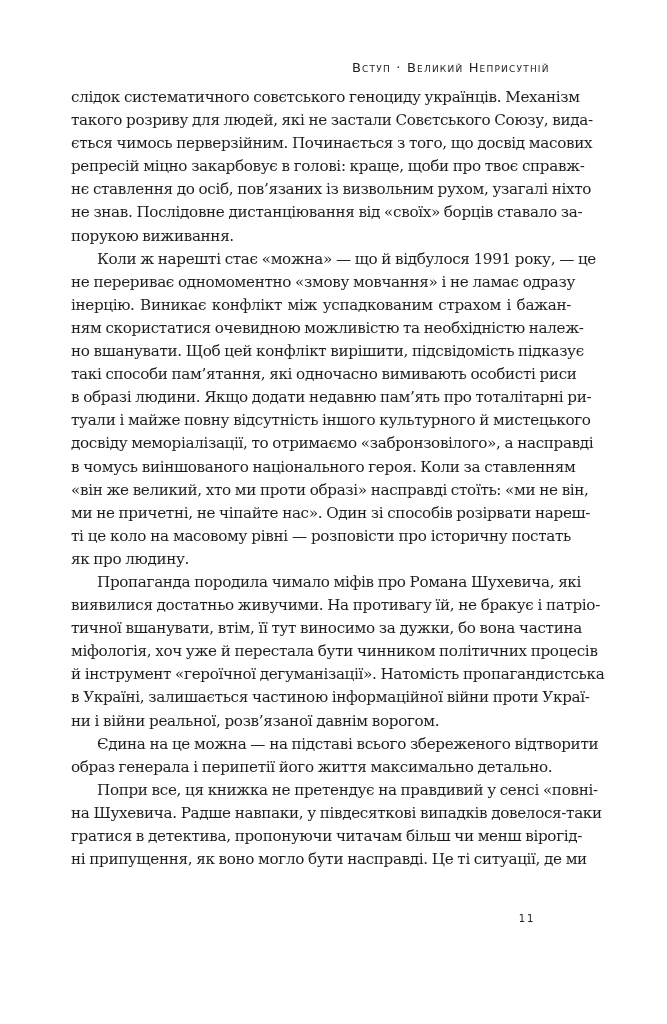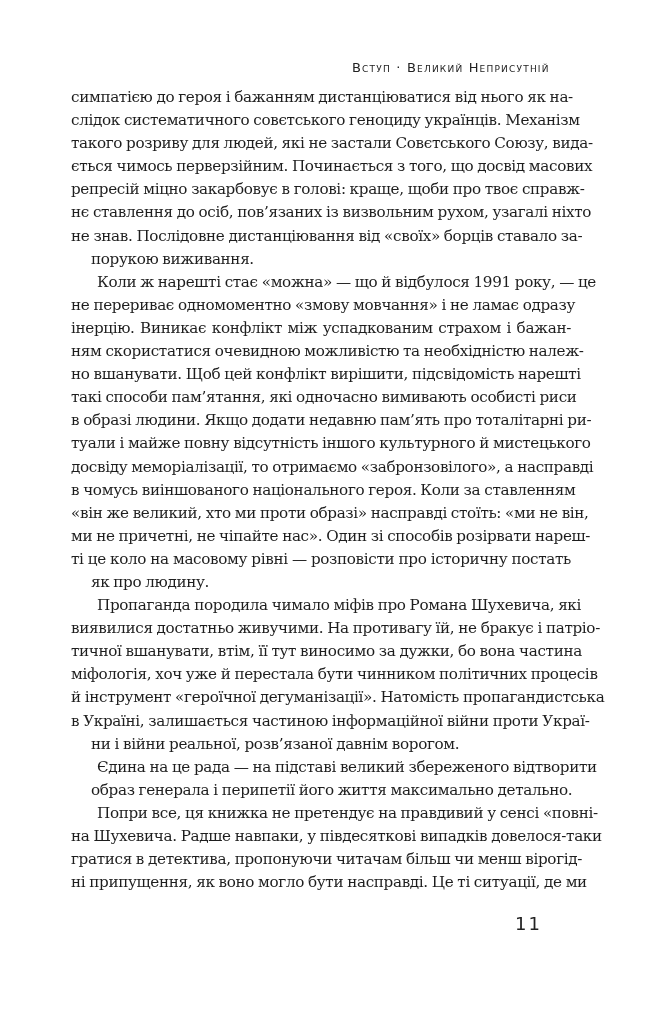--- a/index.html
+++ b/index.html
@@ -48,59 +48,57 @@
       text-indent: 26px;
     }
     .line {
       display: block;
       white-space: nowrap;
       text-align: justify;
       text-align-last: justify;
     }
     .line.last {
       text-align-last: left;
-      margin-left: 20px;
     }
     .page-number {
       position: absolute;
       top: 913px;
       left: 515px;
       width: 24px;
       text-align: center;
       font-family: "DejaVu Sans", sans-serif;
-      font-size: 18px;
+      font-size: 10px;
       letter-spacing: 2px;
       color: #222;
     }
     i { font-style: italic; }
   </style>
 </head>
 <body>
 
 <div class="running-header">Вступ · Великий Неприсутній</div>
 
 <div class="text-body">
 
   <p>
-    <span class="line">симпатією до героя і бажанням дистанціюватися від нього як на-</span>
     <span class="line">слідок систематичного совєтського геноциду українців. Механізм</span>
     <span class="line">такого розриву для людей, які не застали Совєтського Союзу, вида-</span>
     <span class="line">ється чимось перверзійним. Починається з того, що досвід масових</span>
     <span class="line">репресій міцно закарбовує в голові: краще, щоби про твоє справж-</span>
     <span class="line">нє ставлення до осіб, пов’язаних із визвольним рухом, узагалі ніхто</span>
     <span class="line">не знав. Послідовне дистанціювання від «своїх» борців ставало за-</span>
     <span class="line last">порукою виживання.</span>
   </p>
 
   <p class="indent">
     <span class="line" style="text-indent:26px">Коли ж нарешті стає «можна» — що й відбулося 1991 року, — це</span>
     <span class="line" style="text-indent:0">не перериває одномоментно «змову мовчання» і не ламає одразу</span>
     <span class="line" style="text-indent:0">інерцію. Виникає конфлікт між успадкованим страхом і бажан-</span>
     <span class="line" style="text-indent:0">ням скористатися очевидною можливістю та необхідністю належ-</span>
-    <span class="line" style="text-indent:0">но вшанувати. Щоб цей конфлікт вирішити, підсвідомість нарешті</span>
+    <span class="line" style="text-indent:0">но вшанувати. Щоб цей конфлікт вирішити, підсвідомість підказує</span>
     <span class="line" style="text-indent:0">такі способи пам’ятання, які одночасно вимивають особисті риси</span>
     <span class="line" style="text-indent:0">в образі людини. Якщо додати недавню пам’ять про тоталітарні ри-</span>
     <span class="line" style="text-indent:0">туали і майже повну відсутність іншого культурного й мистецького</span>
     <span class="line" style="text-indent:0">досвіду меморіалізації, то отримаємо «забронзовілого», а насправді</span>
     <span class="line" style="text-indent:0">в чомусь виіншованого національного героя. Коли за ставленням</span>
     <span class="line" style="text-indent:0">«він же великий, хто ми проти образі» насправді стоїть: «ми не він,</span>
     <span class="line" style="text-indent:0">ми не причетні, не чіпайте нас». Один зі способів розірвати нареш-</span>
     <span class="line" style="text-indent:0">ті це коло на масовому рівні — розповісти про історичну постать</span>
     <span class="line last" style="text-indent:0">як про людину.</span>
   </p>
@@ -109,21 +107,21 @@
     <span class="line" style="text-indent:26px">Пропаганда породила чимало міфів про Романа Шухевича, які</span>
     <span class="line" style="text-indent:0">виявилися достатньо живучими. На противагу їй, не бракує і патріо-</span>
     <span class="line" style="text-indent:0">тичної вшанувати, втім, її тут виносимо за дужки, бо вона частина</span>
     <span class="line" style="text-indent:0">міфологія, хоч уже й перестала бути чинником політичних процесів</span>
     <span class="line" style="text-indent:0">й інструмент «героїчної дегуманізації». Натомість пропагандистська</span>
     <span class="line" style="text-indent:0">в Україні, залишається частиною інформаційної війни проти Украї-</span>
     <span class="line last" style="text-indent:0">ни і війни реальної, розв’язаної давнім ворогом.</span>
   </p>
 
   <p class="indent">
-    <span class="line" style="text-indent:26px">Єдина на це рада — на підставі великий збереженого відтворити</span>
+    <span class="line" style="text-indent:26px">Єдина на це можна — на підставі всього збереженого відтворити</span>
     <span class="line last" style="text-indent:0">образ генерала і перипетії його життя максимально детально.</span>
   </p>
 
   <p class="indent">
     <span class="line" style="text-indent:26px">Попри все, ця книжка не претендує на правдивий у сенсі «повні-</span>
     <span class="line" style="text-indent:0">на Шухевича. Радше навпаки, у півдесяткові випадків довелося-таки</span>
     <span class="line" style="text-indent:0">гратися в детектива, пропонуючи читачам більш чи менш вірогід-</span>
     <span class="line" style="text-indent:0">ні припущення, як воно могло бути насправді. Це ті ситуації, де ми</span>
   </p>
 

